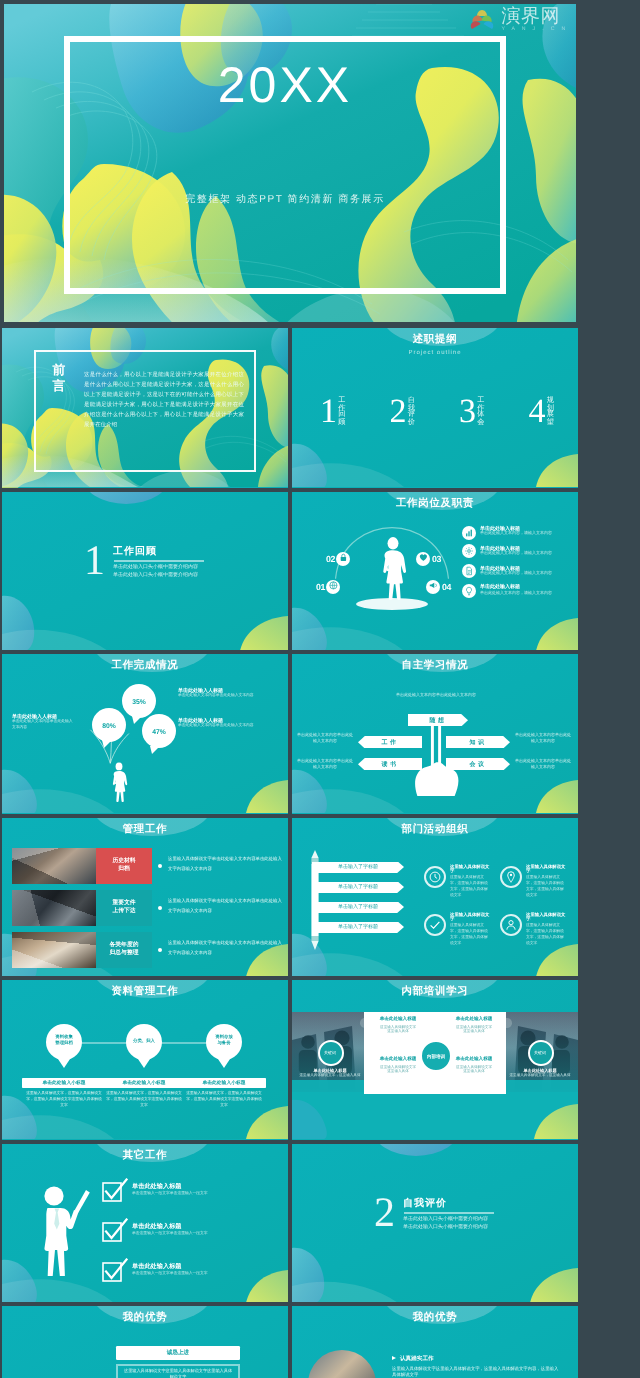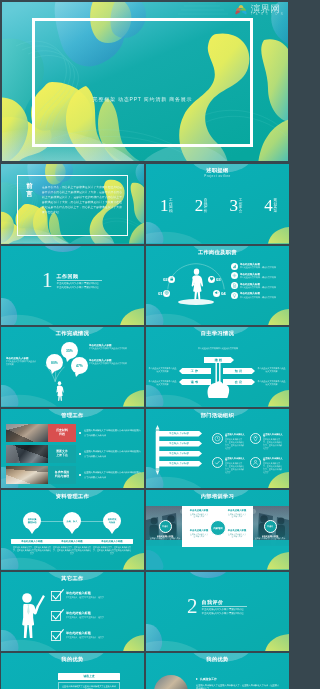--- a/index.html
+++ b/index.html
@@ -295,20 +295,21 @@
           <path d="M174,16 L230,16"></path>
       </g>
       <g fill="none" stroke="#8ce6e2" stroke-width=".42" opacity=".26">
         <path d="M38,142 C84,120 144,124 184,150"></path>
         <path d="M42,148 C86,128 146,130 188,155"></path>
         <path d="M200,114 C230,102 262,110 282,128"></path>
         <path d="M204,120 C232,108 264,116 284,134"></path>
       </g>
     </svg>
     <div class="cov-frame"></div>
+    <div class="cov-year">20XX</div>
     <div class="cov-sub">完整框架 动态PPT 简约清新 商务展示</div>
     <div class="wm">
       <svg width="16" height="13" viewBox="0 0 32 26">
         <path d="M16 2 C19 2 21 5 21 8 L11 8 C11 5 13 2 16 2 Z" fill="#f6c93b"></path>
         <path d="M10.5 7.5 C13.5 7 16 9.5 16.5 12.5 L6.5 14 C6 11 7.5 8.3 10.5 7.5 Z" fill="#ef6a3c"></path>
         <path d="M21.5 7.5 C24.5 8.3 26 11 25.5 14 L15.5 12.5 C16 9.5 18.5 7 21.5 7.5 Z" fill="#8bc53f"></path>
         <path d="M7 14 C9.5 12.5 13 13.5 14.5 16 L6 21 C4 19 4.5 15.5 7 14 Z" fill="#e03a3e"></path>
         <path d="M25 14 C27.5 15.5 28 19 26 21 L17.5 16 C19 13.5 22.5 12.5 25 14 Z" fill="#29abe2"></path>
       </svg>
       <div class="wm-txt">

